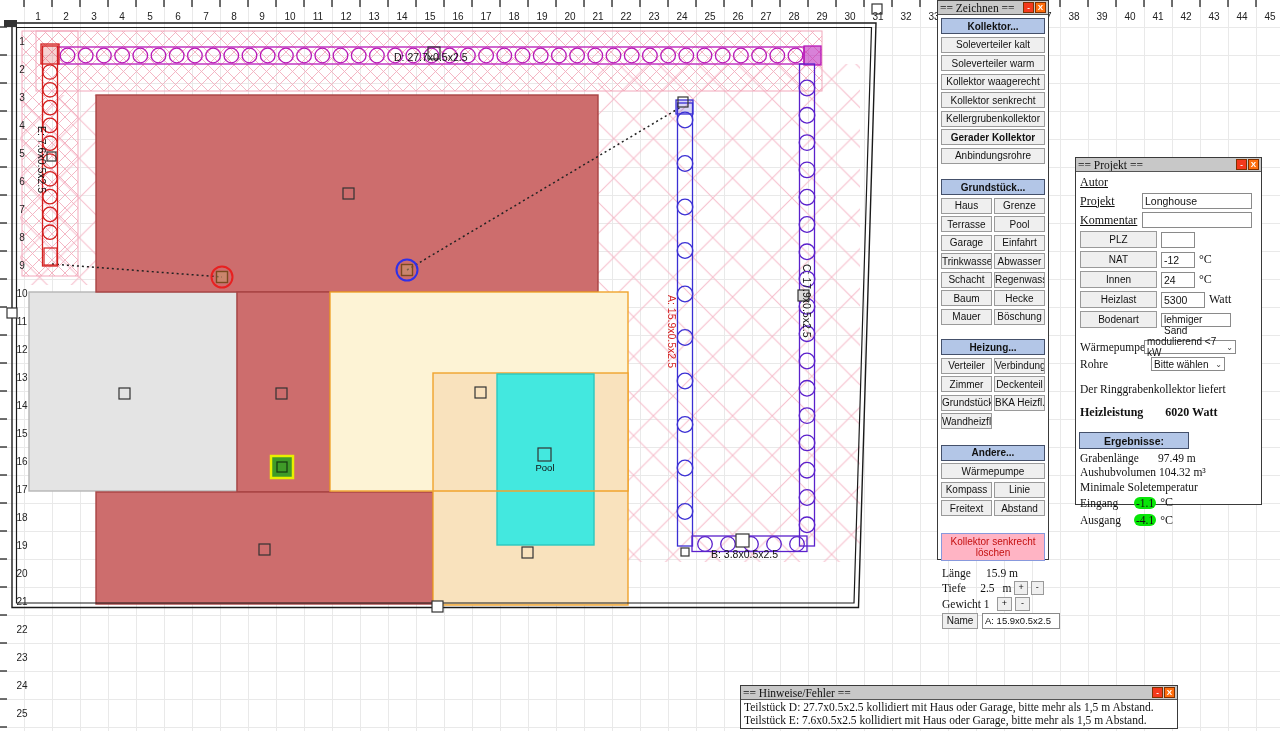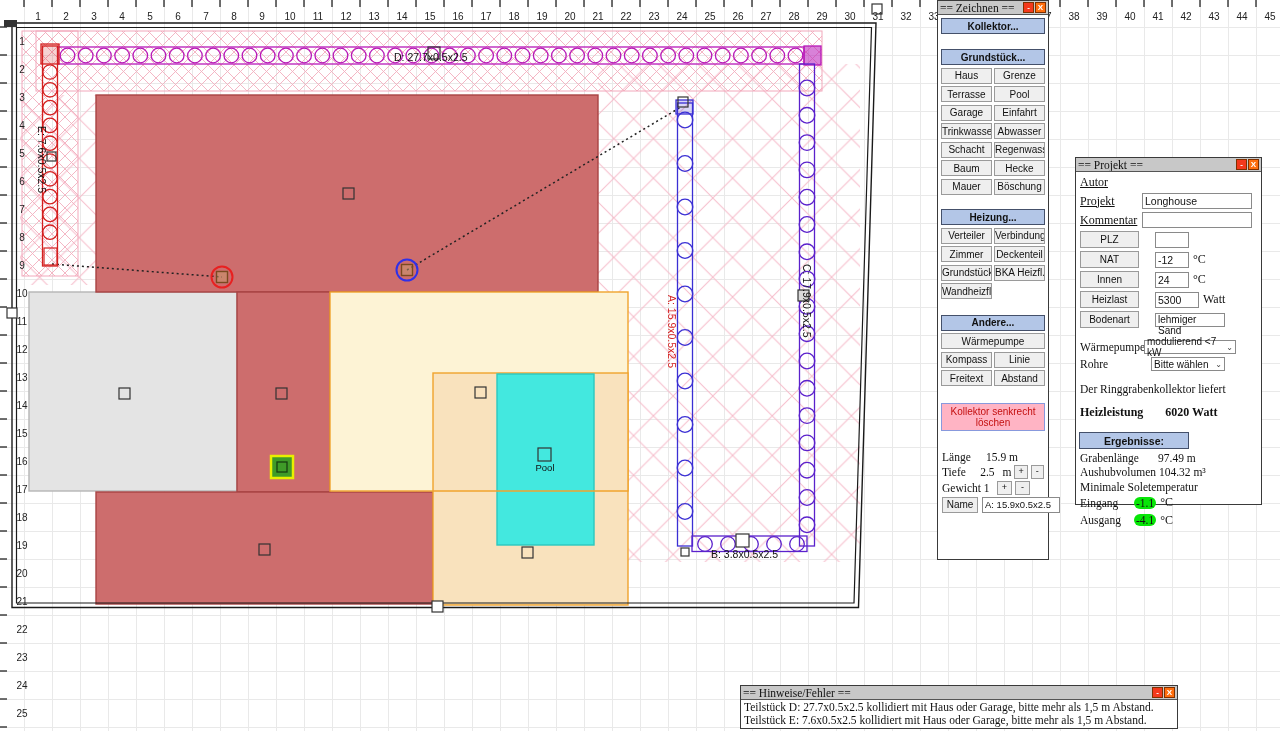--- a/index.html
+++ b/index.html
@@ -20,36 +20,36 @@
   .minbtn{background:#f4391c;}
   .closebtn{background:#ff6e0e;}
   .hdrbtn{background:#b3c6e7;border:1px solid #44506a;font:bold 10px "Liberation Sans",sans-serif;
     text-align:center;padding:1.5px 0;margin:2px 3px;color:#111;}
   .btn{background:#efefef;border:1px solid #9a9a9a;font:10px "Liberation Sans",sans-serif;
     text-align:center;padding:1.5px 0;color:#111;white-space:nowrap;overflow:hidden;}
   .btn.bold{font-weight:bold;}
   .vlist .btn{display:block;margin:2.5px 3px;}
   .grid2{display:grid;grid-template-columns:1fr 1fr;gap:2.5px 2px;margin:2.5px 3px;border-radius:10px;}
   .delbtn{background:#ffb4c4;border:1px solid #8899dd;color:#c40f0f;font:10px "Liberation Sans",sans-serif;
-    text-align:center;padding:2px 0;margin:3px 3px 20px 3px;}
+    text-align:center;padding:2px 0;margin:3px 3px 6px 3px;}
   .frow{display:flex;align-items:center;margin:2px 4px;font-family:"Liberation Serif",serif;
     font-size:11.5px;color:#111;}
   .frow .lab{display:inline-block;}
   .tinybtn{width:13px;height:12px;background:#efefef;border:1px solid #9a9a9a;
     font:9px "Liberation Sans",sans-serif;text-align:center;line-height:11px;margin-left:3px;color:#111;}
   input.fld{border:1px solid #8a8a8a;font:10.5px "Liberation Sans",sans-serif;height:14px;
     padding:0 2px;box-sizing:content-box;background:#fff;color:#111;}
   .select{border:1px solid #8a8a8a;background:#fff;font:10px "Liberation Sans",sans-serif;
     height:14px;display:flex;align-items:center;padding:0 2px;color:#111;position:relative;box-sizing:border-box;}
   .select .arr{margin-left:auto;font-size:8px;color:#444;padding-left:3px;}
   .prow{display:flex;align-items:center;margin:3px 4px;font-family:"Liberation Serif",serif;
     font-size:12px;color:#111;}
   .prow .plab{width:62px;flex:none;text-decoration:underline;}
   .pbtn{width:57px;flex:none;background:#efefef;border:1px solid #9a9a9a;
-    font:10px "Liberation Sans",sans-serif;text-align:center;padding:2px 0;margin-right:16px;color:#111;}
+    font:10px "Liberation Sans",sans-serif;text-align:center;padding:2px 9px;margin-right:4px;color:#111;}
   .unit{margin-left:4px;font-family:"Liberation Serif",serif;font-size:12px;}
   .chip{background:#07e607;padding:0 2px;font-family:"Liberation Serif",serif;border-radius:6px;}
 </style>
 </head>
 <body>
 
 <div class="canvas-bg"></div>
 <svg id="scene" width="1280" height="731" style="position:absolute;left:0;top:0;">
     <defs>
       <pattern id="hd" width="13" height="13" patternUnits="userSpaceOnUse">
@@ -340,20 +340,29 @@
     <line x1="0" y1="727" x2="7" y2="727" stroke="#333" stroke-width="1.4"></line>
   </svg>
 
 <div class="panel" id="zeichnen-panel" style="left:937px;top:0;width:112px;height:560px;">
   <div class="titlebar">
     <span class="t">== Zeichnen ==</span>
     <span class="winbtn minbtn">-</span>
     <span class="winbtn closebtn">X</span>
   </div>
   <div class="hdrbtn" style="margin-top:3px;">Kollektor...</div>
+  <div class="vlist" id="kollektor-list">
+      <div class="btn">Soleverteiler kalt</div>
+      <div class="btn">Soleverteiler warm</div>
+      <div class="btn">Kollektor waagerecht</div>
+      <div class="btn">Kollektor senkrecht</div>
+      <div class="btn">Kellergrubenkollektor</div>
+      <div class="btn bold">Gerader Kollektor</div>
+      <div class="btn">Anbindungsrohre</div>
+    </div>
   <div style="height:11px;"></div>
   <div class="hdrbtn">Grundstück...</div>
   <div class="grid2" id="grundstueck-list">
       <div class="btn">Haus</div>
       <div class="btn">Grenze</div>
       <div class="btn">Terrasse</div>
       <div class="btn">Pool</div>
       <div class="btn">Garage</div>
       <div class="btn">Einfahrt</div>
       <div class="btn">Trinkwasser</div>

